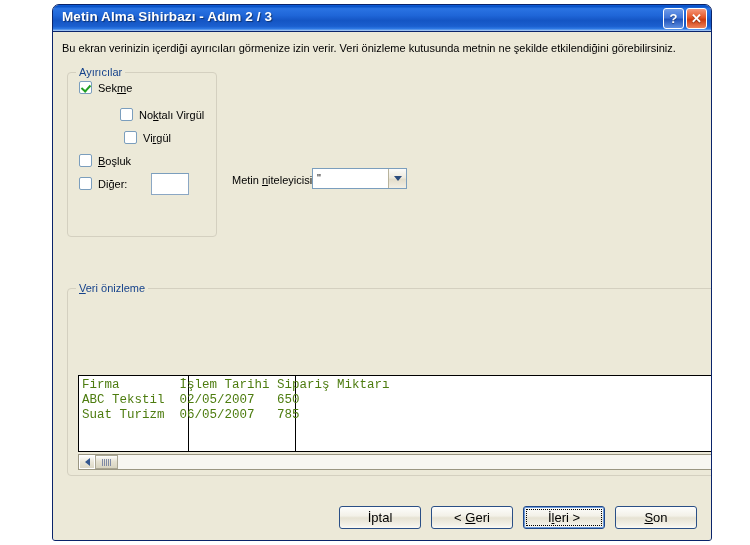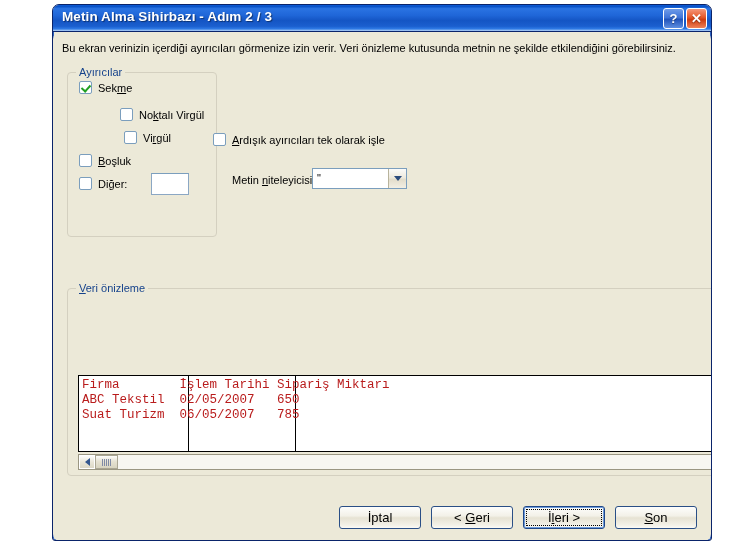--- a/index.html
+++ b/index.html
@@ -82,21 +82,20 @@
   }
   .tbtn-close {
     background: linear-gradient(to bottom, #f4977a 0%, #e85b2c 42%, #cf3c10 56%, #ef8158 100%);
   }
 
   
   .body-area {
     position: relative;
     height: 509px;
     background: #ece9d8;
-    border-radius: 7px;
   }
 
   .desc {
     position: absolute;
     left: 9px;
     top: 9px;
     width: 722px;
     font-size: 11px;
     line-height: 14px;
     color: #000000;
@@ -233,21 +232,21 @@
     position: relative;
     overflow: hidden;
   }
   .prev-line {
     position: absolute;
     left: 0;
     font-family: "Liberation Mono", "DejaVu Sans Mono", monospace;
     font-size: 12.5px;
     line-height: 15px;
     white-space: pre;
-    color: #b91c1c;
+    color: #4d7c0f;
   }
   .col-sep {
     position: absolute;
     top: 0;
     bottom: 0;
     width: 1px;
     background: #000000;
   }
 
   
@@ -397,24 +396,20 @@
       </div>
 
       <div class="cbrow" style="left:11px; top:104px;">
         <span class="cbox"></span>
         <span class="cblabel"><span>Di</span><span class="u">ğ</span><span>er:</span></span>
       </div>
 
       <input class="textbox" type="text" style="position: absolute; left: 83px; top: 100px; width: 38px; height: 22px;" value="">
     </div>
 
-    <div class="cbrow" style="left:160px; top:101px;">
-      <span class="cbox"></span>
-      <span class="cblabel"><span></span><span class="u">A</span><span>rdışık ayırıcıları tek olarak işle</span></span>
-    </div>
 
     <div class="field-label" style="left:179px; top:142px;"><span>Metin </span><span class="u">n</span><span>iteleyicisi:</span></div>
 
     <div class="combo" style="left:259px; top:136px; width:95px; height:21px;">
       <div class="combo-value">"</div>
       <div class="combo-arrow">
           <span class="arrow-down"></span>
         </div>
     </div>
 

